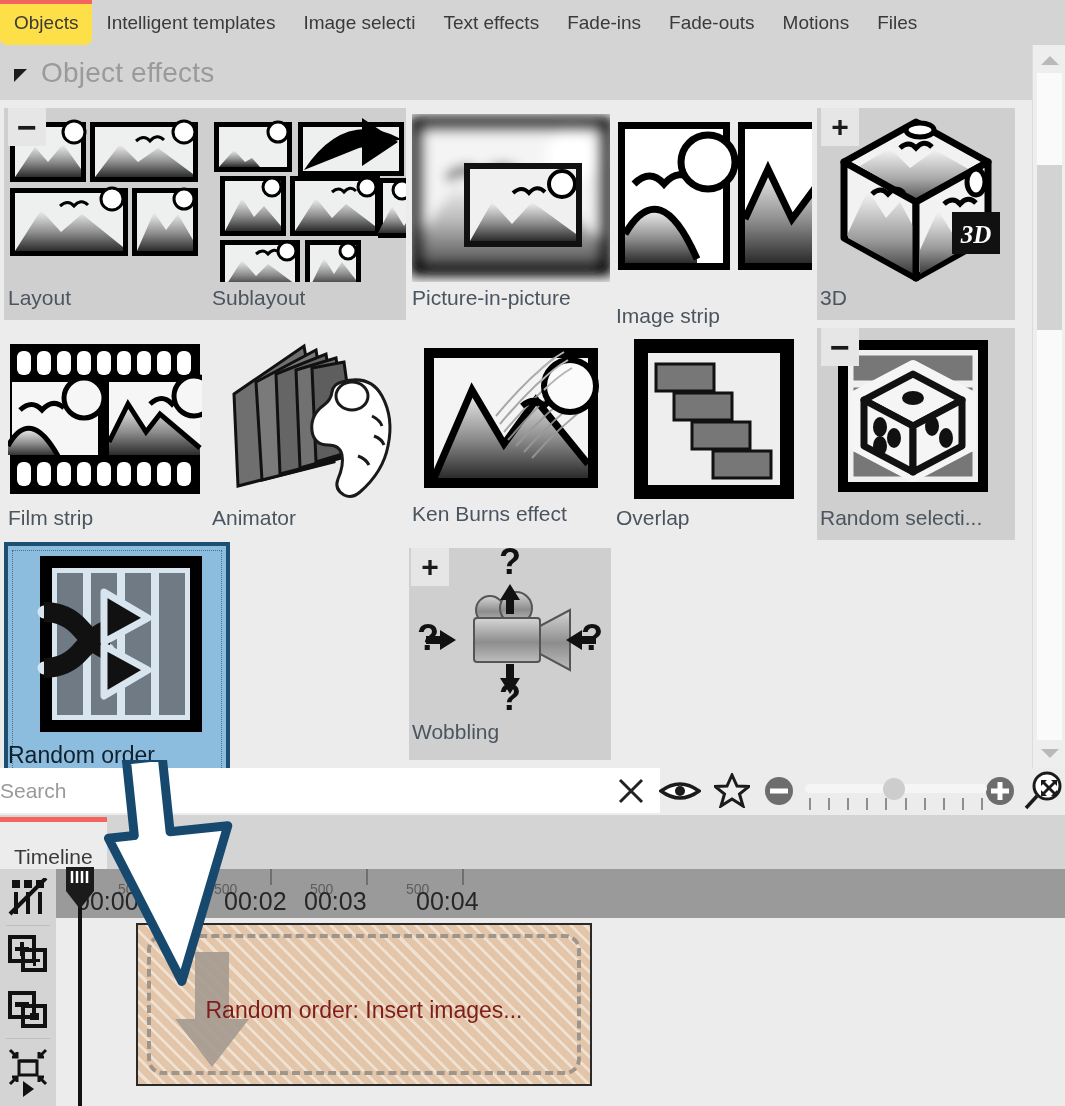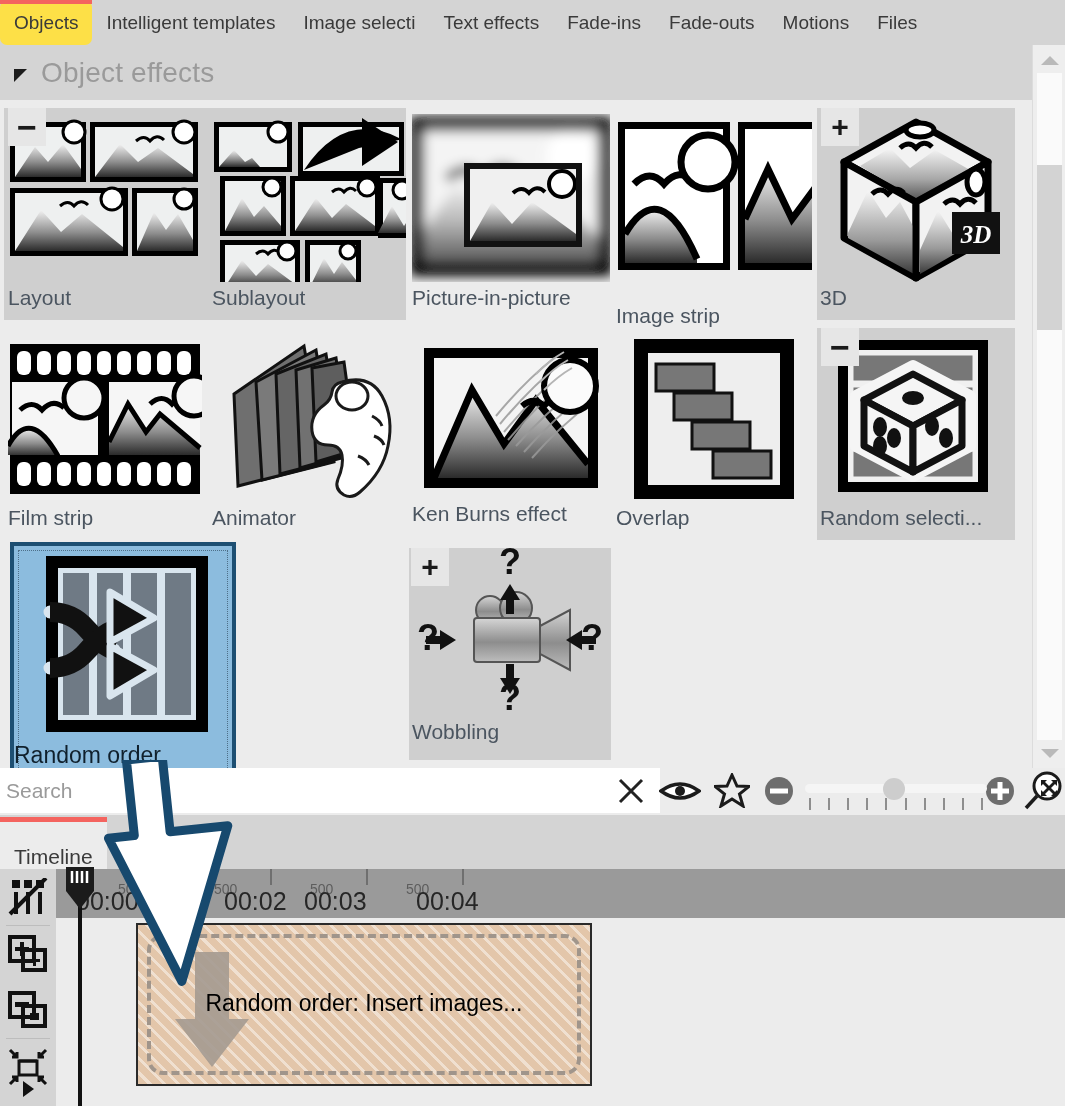--- a/index.html
+++ b/index.html
@@ -106,21 +106,21 @@
 
   
   .searchbar{
     position:absolute; left:0; top:768px; width:1065px; height:47px;
     background:#ececec;
     display:flex; align-items:center;
   }
   .search-field{
     position:absolute; left:0; top:768px; width:660px; height:45px;
     background:#ffffff;
-    display:flex; align-items:center; padding-left:6px;
+    display:flex; align-items:center; 
   }
   .search-field .ph{ font-size:21px; color:#9a9a9a; }
   .tool-icons{
     position:absolute; left:608px; top:768px; width:457px; height:45px;
     display:flex; align-items:center;
   }
   .ti{ display:flex; align-items:center; justify-content:center; cursor:default; }
   .clear-btn{ width:50px; height:45px; background:#fff; }
   .zoomslider{ position:relative; width:182px; height:30px; margin:0 6px; }
   .zs-rail{ position:absolute; left:0; top:8px; width:182px; height:9px; background:#f5f5f5; border-radius:5px; }
@@ -189,22 +189,22 @@
     background:repeating-linear-gradient(45deg,
       rgba(255,255,255,0) 0 7px,
       rgba(255,255,255,.45) 7px 10px);
   }
   .clip .dashbox{
     position:absolute; left:9px; top:9px; right:9px; bottom:9px;
     border:4px dashed #a0958b; border-radius:16px;
   }
   .clip .downarrow{ position:absolute; left:35px; top:22px; }
   .clip .cliptxt{
-    position:absolute; left:0; top:65px; width:100%;
-    text-align:center; font-size:23px; color:#000000;
+    position:absolute; left:0; top:72px; width:100%;
+    text-align:center; font-size:23px; color:#7f1d1d;
   }
 
   
   .callout{
     position:absolute; left:90px; top:760px; z-index:60;
     pointer-events:none;
   }
 </style>
 </head>
 <body>
@@ -531,21 +531,21 @@
         <ellipse cx="112" cy="92" rx="7" ry="10" fill="#111"></ellipse>
         <ellipse cx="126" cy="104" rx="7" ry="10" fill="#111"></ellipse>
       </g>
     </svg>
     <div class="cap" style="top:172px;">Random selecti...</div>
   </div>
   <div class="badge minus" style="left:821px;top:228px;">
       <span>−</span>
     </div>
 
-  <div class="tile selected" style="left:10px;top:442px;width:226px;height:240px;">
+  <div class="tile selected" style="left:4px;top:442px;width:226px;height:240px;">
     <div class="seldash"></div>
     <svg class="art" width="226" height="190" viewBox="0 0 226 190" style="left:0;top:4px;">
       <rect x="32" y="6" width="162" height="176" fill="#000"></rect>
       <rect x="44" y="18" width="138" height="152" fill="#d9e5ee"></rect>
       <g fill="#6f7a85" stroke="#d9e5ee" stroke-width="4">
         <rect x="47" y="21" width="30" height="146"></rect>
         <rect x="81" y="21" width="30" height="146"></rect>
         <rect x="115" y="21" width="30" height="146"></rect>
         <rect x="149" y="21" width="30" height="146"></rect>
       </g>

